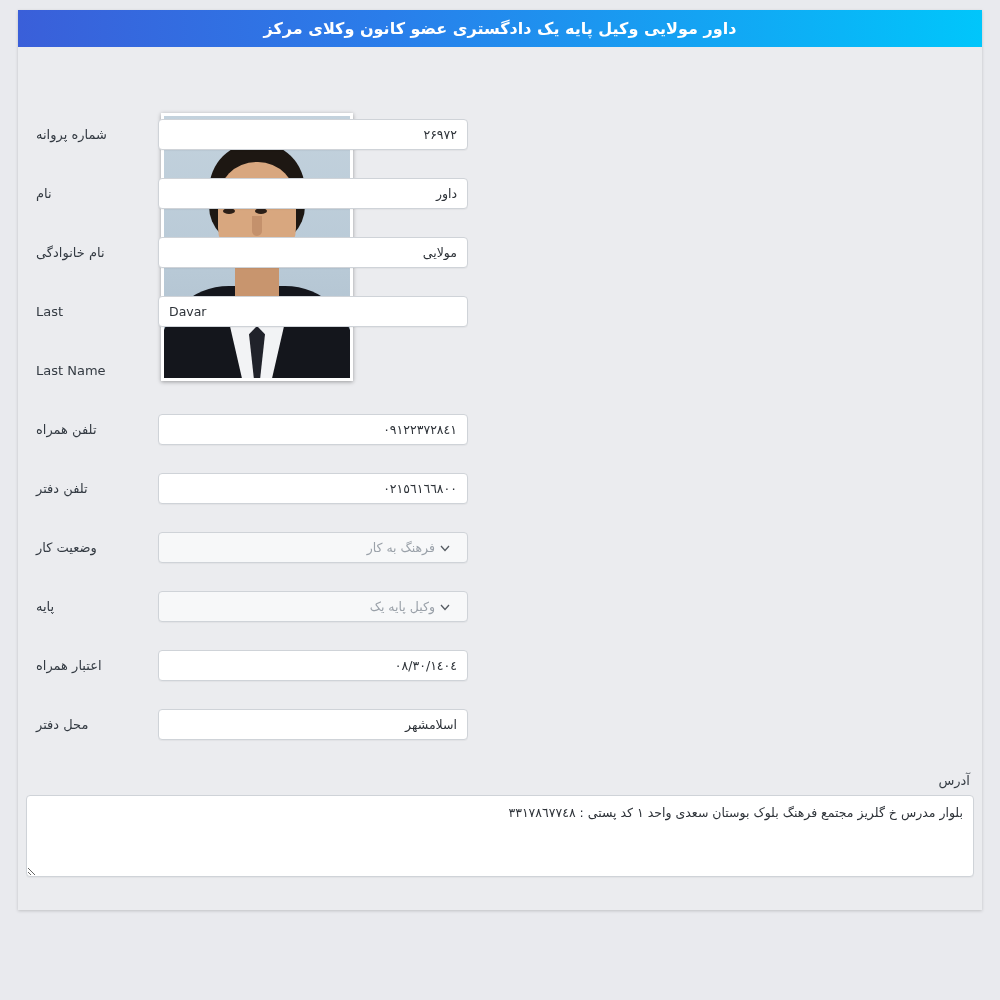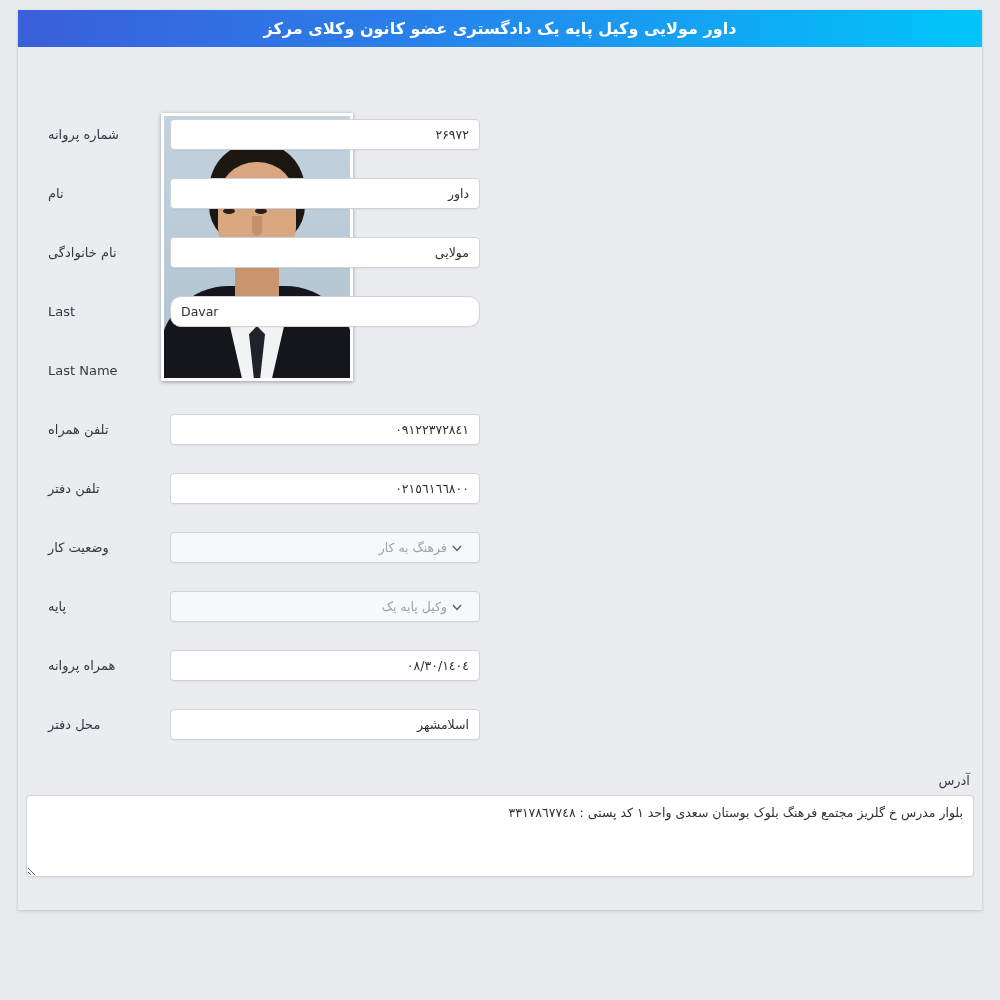--- a/index.html
+++ b/index.html
@@ -161,21 +161,21 @@
     bottom: 0;
     transform: translateX(-50%);
     width: 16px;
     height: 52px;
     background: #20222a;
     clip-path: polygon(50% 0, 100% 16%, 70% 100%, 30% 100%, 0 16%);
   }
 
   .form {
     position: absolute;
-    left: 12px;
+    left: 0;
     top: 58px;
     width: 964px;
   }
   .row {
     display: flex;
     flex-direction: row-reverse;
     align-items: center;
     justify-content: flex-start;
     height: 59px;
     padding-right: 8px;
@@ -200,21 +200,21 @@
     border-radius: 4px;
     background: #ffffff;
     font-family: "DejaVu Sans", "Liberation Sans", sans-serif;
     font-size: 12.5px;
     color: #2d3238;
     padding: 0 10px;
     outline: none;
     box-shadow: 0 1px 1px rgba(0,0,0,0.04);
   }
   input.inp.rtl { direction: rtl; text-align: right; }
-  input.inp.ltr { direction: ltr; text-align: left; border-radius: 11px; }
+  input.inp.ltr { direction: ltr; text-align: left; }
   .selectbox {
     position: relative;
     background: #f7f8f9;
     display: flex;
     align-items: center;
     justify-content: flex-start;
     direction: rtl;
   }
   .selectbox .sel-text {
     color: #9aa1a9;
@@ -358,21 +358,21 @@
                 <svg viewBox="0 0 12 12" width="12" height="12" aria-hidden="true">
                   <path d="M2 4 L6 8.5 L10 4" fill="none" stroke="#555b62" stroke-width="1.3"></path>
                 </svg>
               </span>
               <span class="sel-text">وکیل پایه یک</span>
             </div>
           </div>
         </div>
 
         <div class="row">
-          <div class="label">همراه پروانه</div>
+          <div class="label">اعتبار همراه</div>
           <div class="field">
             <input class="inp rtl" type="text" value="۱٤۰٤/۰۸/۳۰" style="">
           </div>
         </div>
 
         <div class="row">
           <div class="label">محل دفتر</div>
           <div class="field">
             <input class="inp rtl" type="text" value="اسلامشهر" style="">
           </div>

